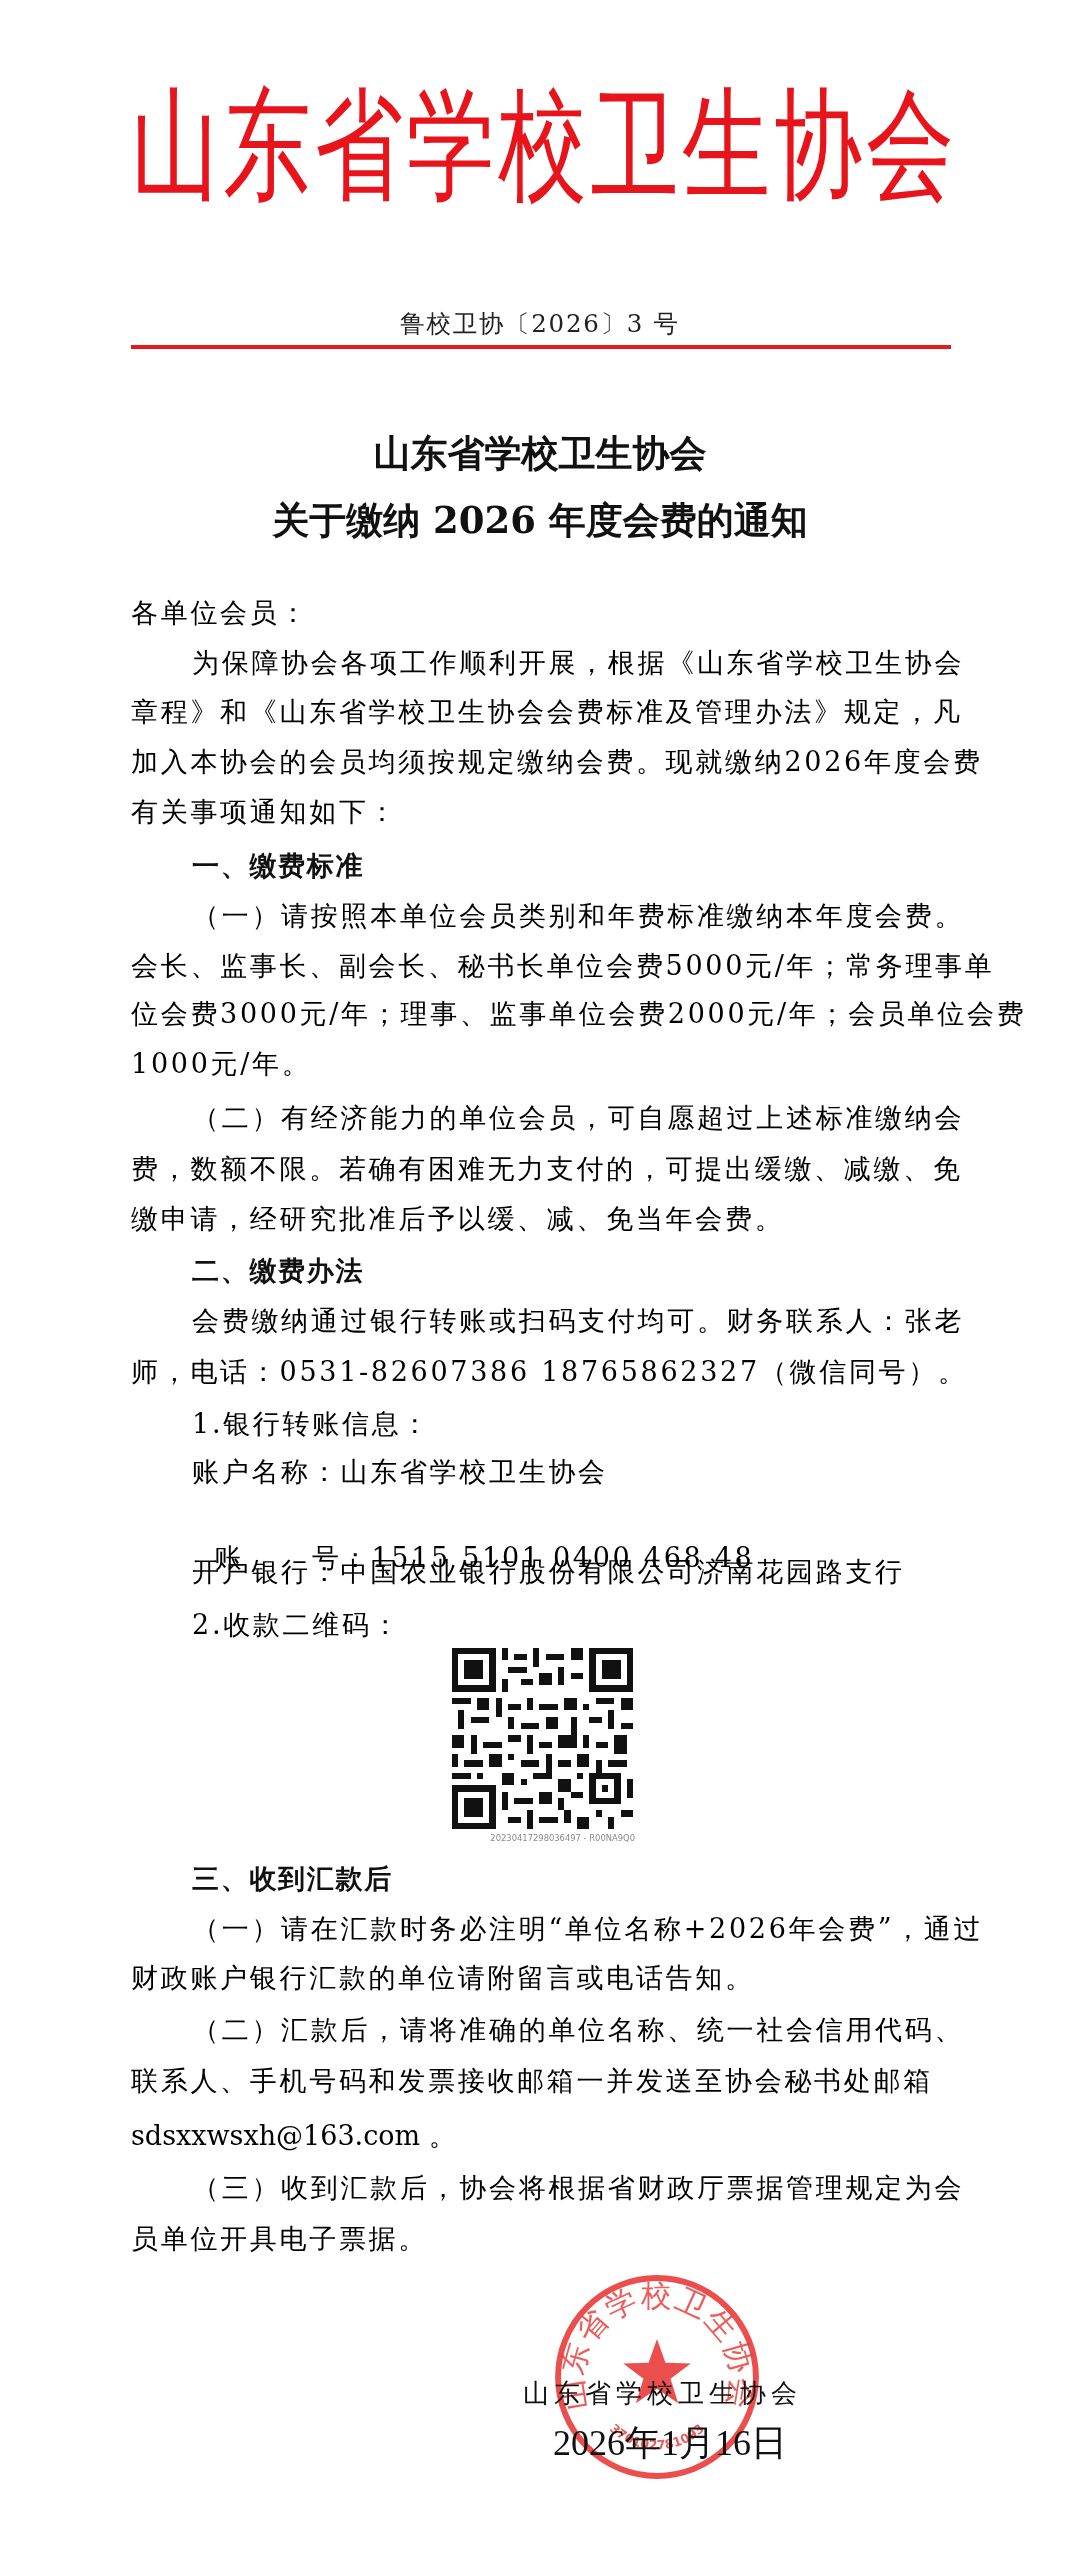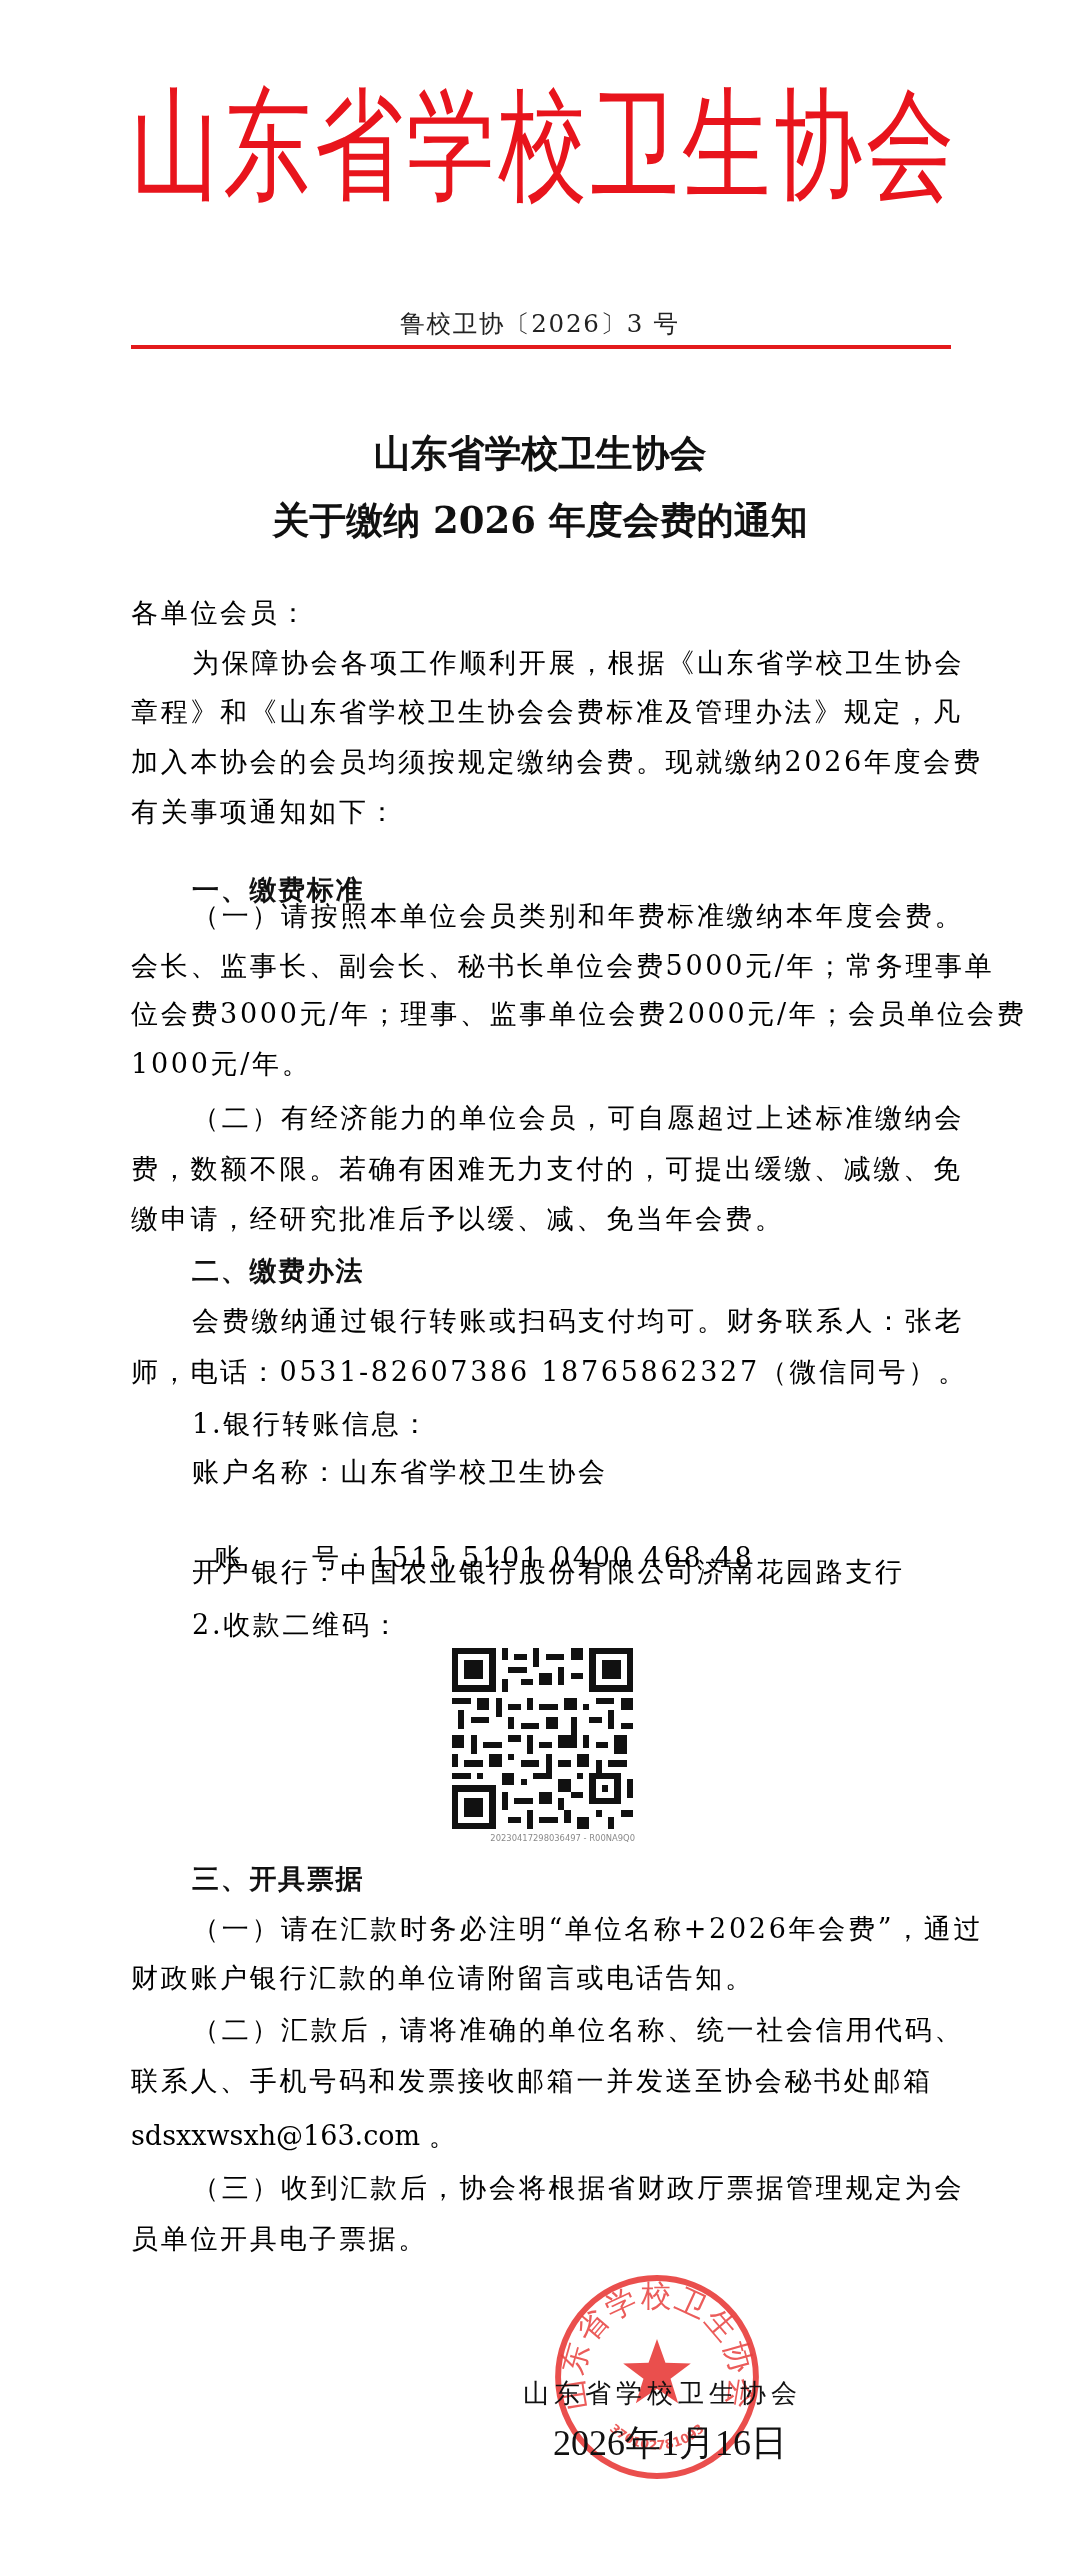--- a/index.html
+++ b/index.html
@@ -60,21 +60,21 @@
 
 <div class="abs title t1">山东省学校卫生协会</div>
 <div class="abs title t2">关于缴纳 2026 年度会费的通知</div>
 
 <div class="abs line" style="top:596px">各单位会员：</div>
 <div class="abs line ind" style="top:646px">为保障协会各项工作顺利开展，根据《山东省学校卫生协会</div>
 <div class="abs line" style="top:695px">章程》和《山东省学校卫生协会会费标准及管理办法》规定，凡</div>
 <div class="abs line" style="top:745px">加入本协会的会员均须按规定缴纳会费。现就缴纳2026年度会费</div>
 <div class="abs line" style="top:795px">有关事项通知如下：</div>
 
-<div class="abs heading" style="top:872px">一、缴费标准</div>
+<div class="abs heading" style="top:848px">一、缴费标准</div>
 <div class="abs line ind" style="top:899px">（一）请按照本单位会员类别和年费标准缴纳本年度会费。</div>
 <div class="abs line" style="top:949px">会长、监事长、副会长、秘书长单位会费5000元/年；常务理事单</div>
 <div class="abs line" style="top:997px">位会费3000元/年；理事、监事单位会费2000元/年；会员单位会费</div>
 <div class="abs line" style="top:1047px">1000元/年。</div>
 <div class="abs line ind" style="top:1101px">（二）有经济能力的单位会员，可自愿超过上述标准缴纳会</div>
 <div class="abs line" style="top:1152px">费，数额不限。若确有困难无力支付的，可提出缓缴、减缴、免</div>
 <div class="abs line" style="top:1202px">缴申请，经研究批准后予以缓、减、免当年会费。</div>
 
 <div class="abs heading" style="top:1253px">二、缴费办法</div>
 <div class="abs line ind" style="top:1304px">会费缴纳通过银行转账或扫码支付均可。财务联系人：张老</div>
@@ -180,21 +180,21 @@
         <rect x="18" y="26" width="1" height="2"></rect>
         <rect x="20" y="27" width="2" height="2"></rect>
       <rect x="23" y="26" width="1" height="1"></rect>
         <rect x="25" y="27" width="1" height="2"></rect>
         <rect x="27" y="26" width="2" height="1"></rect>
     </g>
   </svg>
 </div>
 <div class="abs qr-caption">20230417298036497 - R00NA9Q0</div>
 
-<div class="abs heading" style="top:1861px">三、开具票据</div>
+<div class="abs heading" style="top:1861px">三、收到汇款后</div>
 <div class="abs line ind" style="top:1912px">（一）请在汇款时务必注明“单位名称+2026年会费”，通过</div>
 <div class="abs line" style="top:1961px">财政账户银行汇款的单位请附留言或电话告知。</div>
 <div class="abs line ind" style="top:2013px">（二）汇款后，请将准确的单位名称、统一社会信用代码、</div>
 <div class="abs line" style="top:2064px">联系人、手机号码和发票接收邮箱一并发送至协会秘书处邮箱</div>
 <div class="abs line" style="top:2119px; letter-spacing:0">sdsxxwsxh@163.com 。</div>
 <div class="abs line ind" style="top:2171px">（三）收到汇款后，协会将根据省财政厅票据管理规定为会</div>
 <div class="abs line" style="top:2222px">员单位开具电子票据。</div>
 
 <div class="abs seal">
   <svg viewBox="0 0 246 246">

